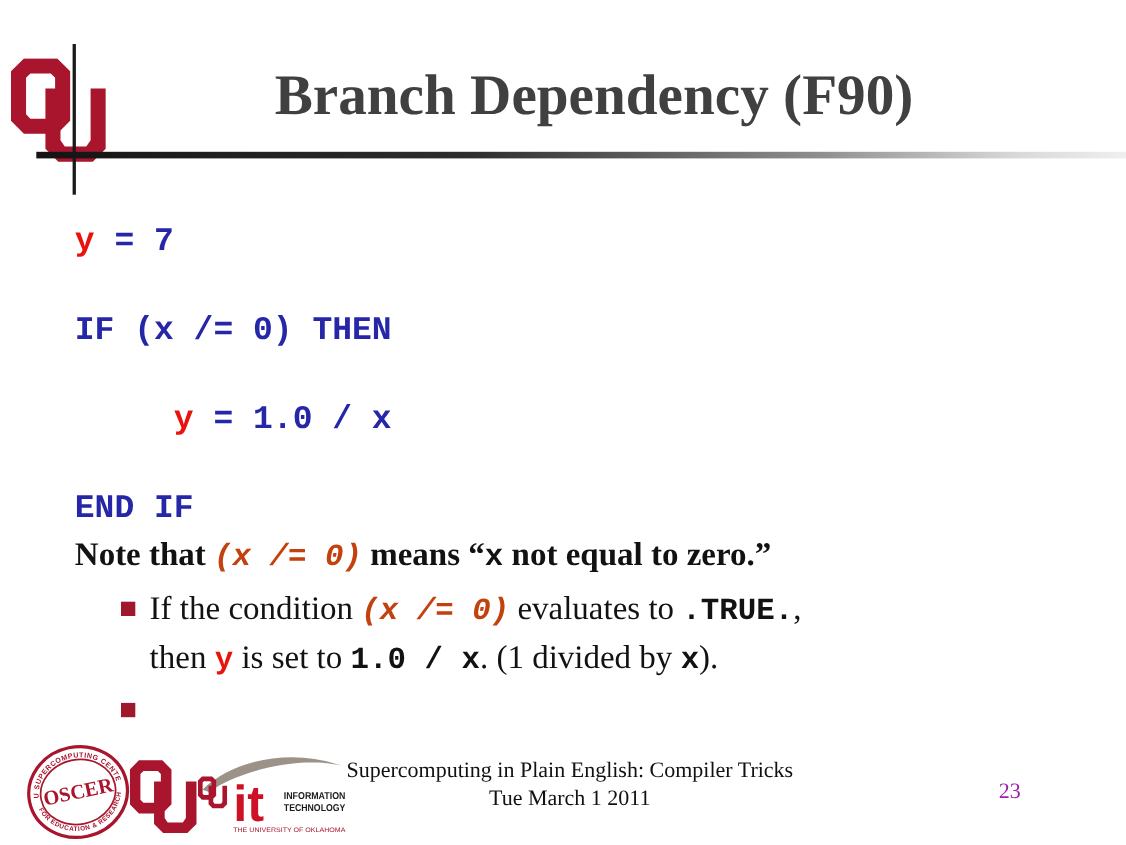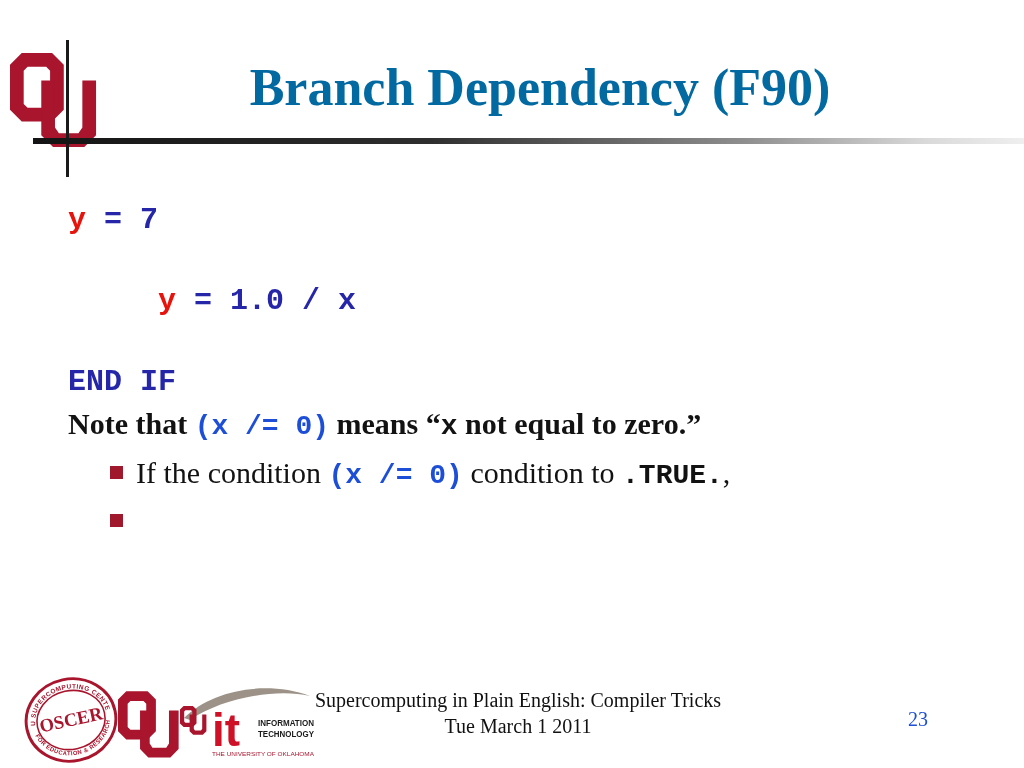--- a/index.html
+++ b/index.html
@@ -5,45 +5,45 @@
   html,body{margin:0;padding:0;background:#fff;}
   .slide{position:relative;width:1024px;height:768px;background:#ffffff;overflow:hidden;
          font-family:"Liberation Serif",serif;color:#111;}
 
   
   .v-line{position:absolute;left:66px;top:40px;width:3px;height:137px;background:#1a1a1a;}
   .h-line{position:absolute;left:33px;top:138px;width:991px;height:6px;
           background:linear-gradient(to right,#141414 0%,#2e2e2e 40%,#8f8f8f 72%,#d9d9d9 90%,#efefef 100%);}
   .ou-logo-header{position:absolute;left:10px;top:53px;width:88px;height:96px;}
   .title{position:absolute;left:100px;top:58px;width:880px;text-align:center;
-         font-size:52px;font-weight:bold;color:#0369a1;white-space:nowrap;}
+         font-size:52px;font-weight:bold;color:#404040;white-space:nowrap;}
 
   
   .content{position:absolute;left:68px;top:160px;width:906px;}
   .codeblock{margin-top:2px;}
   .codeline{font-family:"Liberation Mono","DejaVu Sans Mono",monospace;font-weight:bold;
             font-size:30px;line-height:41px;color:#2626A9;white-space:pre;margin-top:40px;}
   .c-red{color:#E8140C;}
   .serifline{font-size:30px;line-height:42px;color:#121212;white-space:pre;}
   .serifline.b{font-weight:bold;}
   .im{font-family:"Liberation Mono","DejaVu Sans Mono",monospace;font-weight:bold;font-size:28px;}
-  .im-blue{color:#1d4ed8;}
+  .im-blue{color:#c2410c;font-style:italic;}
   .im-red{color:#E8140C;}
   .im-black{color:#121212;}
   .cont-indent{padding-left:37px;}
 
   .bullet-row{display:flex;margin-top:4px;}
   .bullet-sq{flex:none;width:13px;height:13px;background:#A0182C;margin:14px 13px 0 42px;}
   .bullet-text{font-size:30px;line-height:41px;color:#121212;}
   .bullet-text .bl{white-space:pre;}
 
   
   .footer-center{position:absolute;left:0;top:687px;width:1036px;text-align:center;
                  font-size:20px;line-height:26px;color:#111;}
-  .page-num{position:absolute;left:908px;top:708px;font-size:20px;color:#1d4ed8;text-align:right;}
+  .page-num{position:absolute;left:908px;top:708px;font-size:20px;color:#a21caf;text-align:right;}
   .oscer-logo{position:absolute;left:22px;top:675px;width:98px;height:90px;}
   .ou-logo-footer{position:absolute;left:118px;top:690px;width:62px;height:70px;}
   .it-logo{position:absolute;left:178px;top:684px;width:140px;height:80px;}
   .defs-hidden{position:absolute;width:0;height:0;overflow:hidden;}
 </style>
 </head>
 <body>
 
 <svg class="defs-hidden" aria-hidden="true">
   <defs>
@@ -61,31 +61,33 @@
     <use href="#ou-glyph" xlink:href="#ou-glyph"></use>
   </svg>
   <div class="v-line"></div>
   <div class="h-line"></div>
   <div class="title">Branch Dependency (F90)</div>
 
   <div class="content">
 
     <div class="codeblock">
       <div class="codeline"><span class="c-red">y</span><span> = 7</span></div>
+      <div class="codeline"><span>IF (x /= 0) THEN</span></div>
       <div class="codeline"><span>     </span><span class="c-red">y</span><span> = 1.0 / x</span></div>
       <div class="codeline"><span>END IF</span></div>
     </div>
 
     <div class="serifline b"><span>Note that </span><span class="im im-blue">(x /= 0)</span><span> means “</span><span class="im im-black">x</span><span> not equal to zero.”</span></div>
 
 
     <div class="bullet-row">
       <div class="bullet-sq"></div>
       <div class="bullet-text">
-        <div class="bl"><span>If the condition </span><span class="im im-blue">(x /= 0)</span><span> condition to </span><span class="im im-black">.TRUE.</span><span>,</span></div>
+        <div class="bl"><span>If the condition </span><span class="im im-blue">(x /= 0)</span><span> evaluates to </span><span class="im im-black">.TRUE.</span><span>,</span></div>
+        <div class="bl"><span>then </span><span class="im im-red">y</span><span> is set to </span><span class="im im-black">1.0 / x</span><span>. (1 divided by </span><span class="im im-black">x</span><span>).</span></div>
       </div>
     </div>
 
     <div class="bullet-row">
       <div class="bullet-sq"></div>
     </div>
 
   </div>
 
   <svg class="oscer-logo" viewBox="0 0 100 92">

